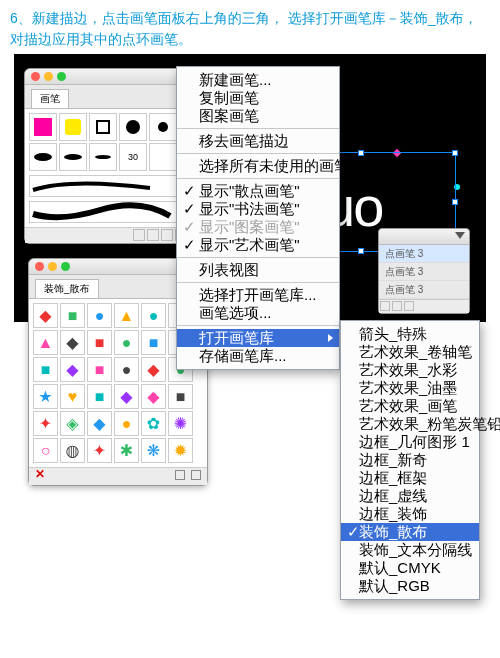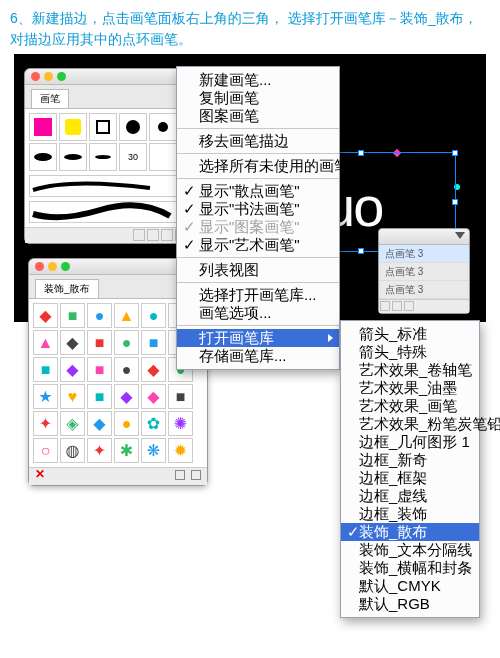--- a/index.html
+++ b/index.html
@@ -230,29 +230,28 @@
     <div class="menu-item">列表视图</div>
     <div class="menu-sep"></div>
     <div class="menu-item">选择打开画笔库...</div>
     <div class="menu-item">画笔选项...</div>
     <div class="menu-sep"></div>
     <div class="menu-item sel">打开画笔库<span class="arrow"></span></div>
     <div class="menu-item">存储画笔库...</div>
   </div>
 
 <div class="submenu" id="sub-menu">
-    <div class="menu-item">箭头_标准</div>
     <div class="menu-item">箭头_特殊</div>
     <div class="menu-item">艺术效果_卷轴笔</div>
+    <div class="menu-item">艺术效果_水彩</div>
     <div class="menu-item">艺术效果_油墨</div>
     <div class="menu-item">艺术效果_画笔</div>
     <div class="menu-item">艺术效果_粉笔炭笔铅笔</div>
     <div class="menu-item">边框_几何图形 1</div>
     <div class="menu-item">边框_新奇</div>
     <div class="menu-item">边框_框架</div>
     <div class="menu-item">边框_虚线</div>
     <div class="menu-item">边框_装饰</div>
     <div class="menu-item checked sel">装饰_散布</div>
     <div class="menu-item">装饰_文本分隔线</div>
-    <div class="menu-item">装饰_横幅和封条</div>
     <div class="menu-item">默认_CMYK</div>
     <div class="menu-item">默认_RGB</div>
   </div>
 
 </body></html>

